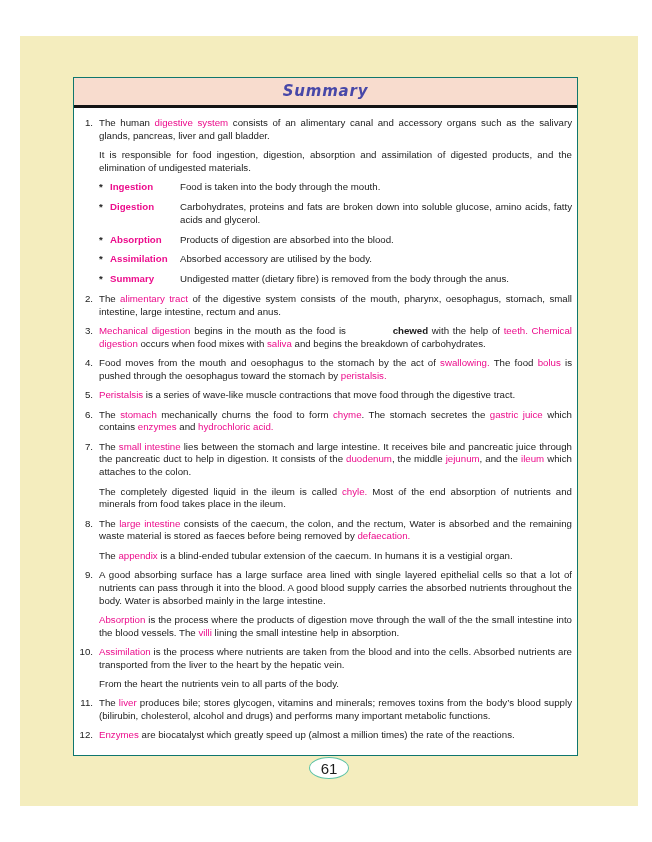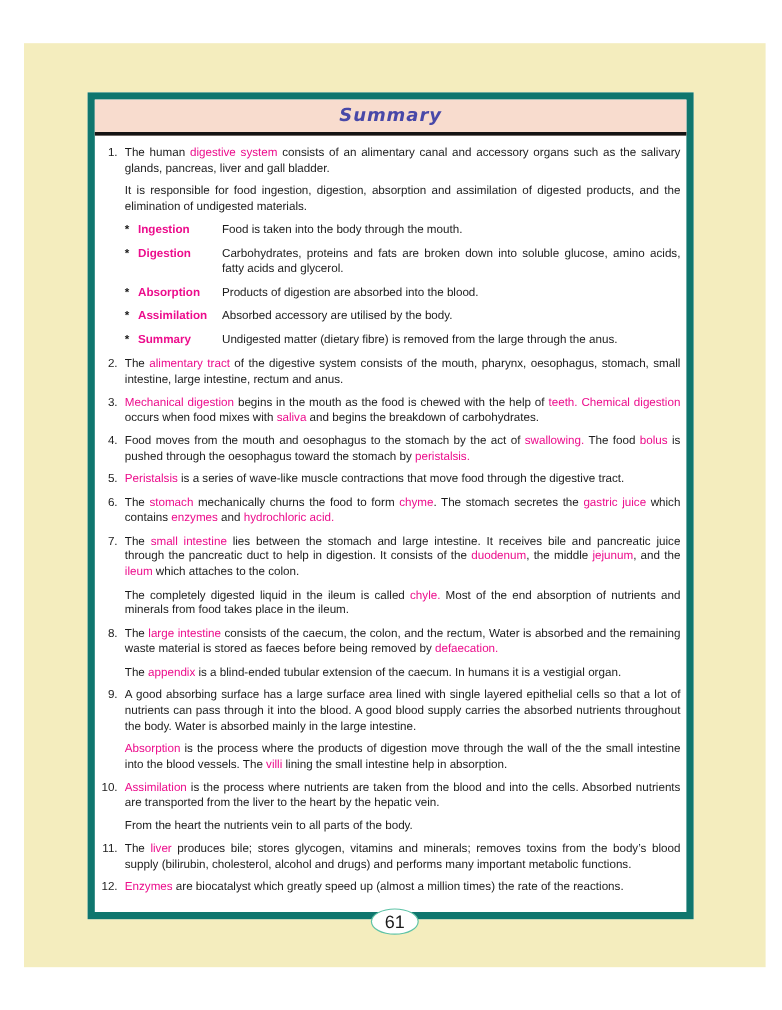--- a/index.html
+++ b/index.html
@@ -7,21 +7,21 @@
     width:652px; height:842px; background:#ffffff; position:relative;
     font-family:"Liberation Sans", sans-serif;
     -webkit-font-smoothing:antialiased;
   }
   .page {
     position:absolute; left:20px; top:36px; width:618px; height:770px;
     background:var(--page-bg,#F4EDBE);
   }
   .summary-box {
     position:absolute; left:53px; top:41px; width:505px;
-    background:#ffffff; border:6px solid #0f766e; box-sizing:border-box;
+    background:#ffffff; border:1px solid #0f766e; box-sizing:border-box;
   }
   .summary-header {
     background:var(--header-bg,#F8DCCE);
     border-bottom:3px solid #141414;
     color:var(--header-text,#4848A8);
     font-family:"DejaVu Sans", sans-serif;
     font-style:italic; font-weight:bold;
     font-size:15px; letter-spacing:0.8px;
     text-align:center; padding:4px 0 5px 0;
   }
@@ -31,21 +31,21 @@
   }
   .item { display:flex; }
   .item-num { flex:0 0 15px; text-align:right; margin-right:6px; white-space:nowrap; }
   .item-body { flex:1; min-width:0; }
   .para { text-align:justify; margin:0 0 6.5px 0; }
   .bullet-row { display:flex; margin:0 0 7px 0; }
   .bullet-star { flex:0 0 11px; font-weight:bold; }
   .bullet-label { flex:0 0 70px; color:var(--hl,#EC0D8C); font-weight:bold; }
   .bullet-desc { flex:1; text-align:justify; min-width:0; }
   .hl { color:var(--hl,#EC0D8C); font-weight:normal; }
-  .bd { font-weight:normal; }
+  .bd { font-weight:bold;margin-left:43px; }
   .page-number-oval {
     position:absolute; left:50%; top:721px; transform:translateX(-50%);
     width:40px; height:22px; background:#ffffff;
     border:1.5px solid var(--oval,#5EC3A6); border-radius:50%;
     display:flex; align-items:center; justify-content:center;
     font-size:15px; color:#1b1b1b; box-sizing:border-box;
   }
 </style>
 </head>
 <body>
@@ -75,21 +75,21 @@
               <div class="bullet-desc"><span>Products of digestion are absorbed into the blood.</span></div>
             </div>
             <div class="bullet-row">
               <div class="bullet-star">*</div>
               <div class="bullet-label">Assimilation</div>
               <div class="bullet-desc"><span>Absorbed accessory are utilised by the body.</span></div>
             </div>
             <div class="bullet-row">
               <div class="bullet-star">*</div>
               <div class="bullet-label">Summary</div>
-              <div class="bullet-desc"><span>Undigested matter (dietary fibre) is removed from the large through the anus.</span></div>
+              <div class="bullet-desc"><span>Undigested matter (dietary fibre) is removed from the body through the anus.</span></div>
             </div>
           </div>
         </div>
         <div class="item">
           <div class="item-num">2.</div>
           <div class="item-body">
             <div class="para"><span>The </span><span class="hl">alimentary tract</span><span> of the digestive system consists of the mouth, pharynx, oesophagus, stomach, small intestine, large intestine, rectum and anus.</span></div>
           </div>
         </div>
         <div class="item">

